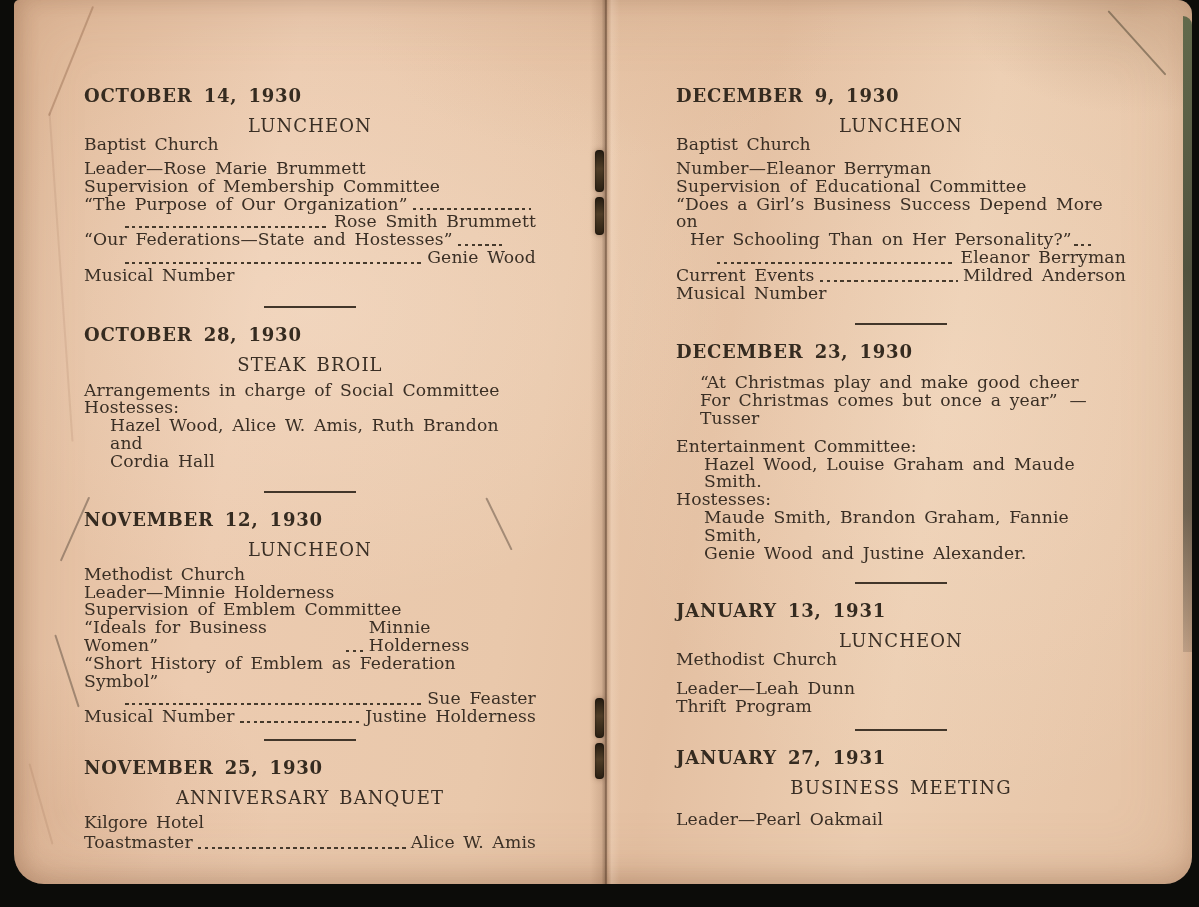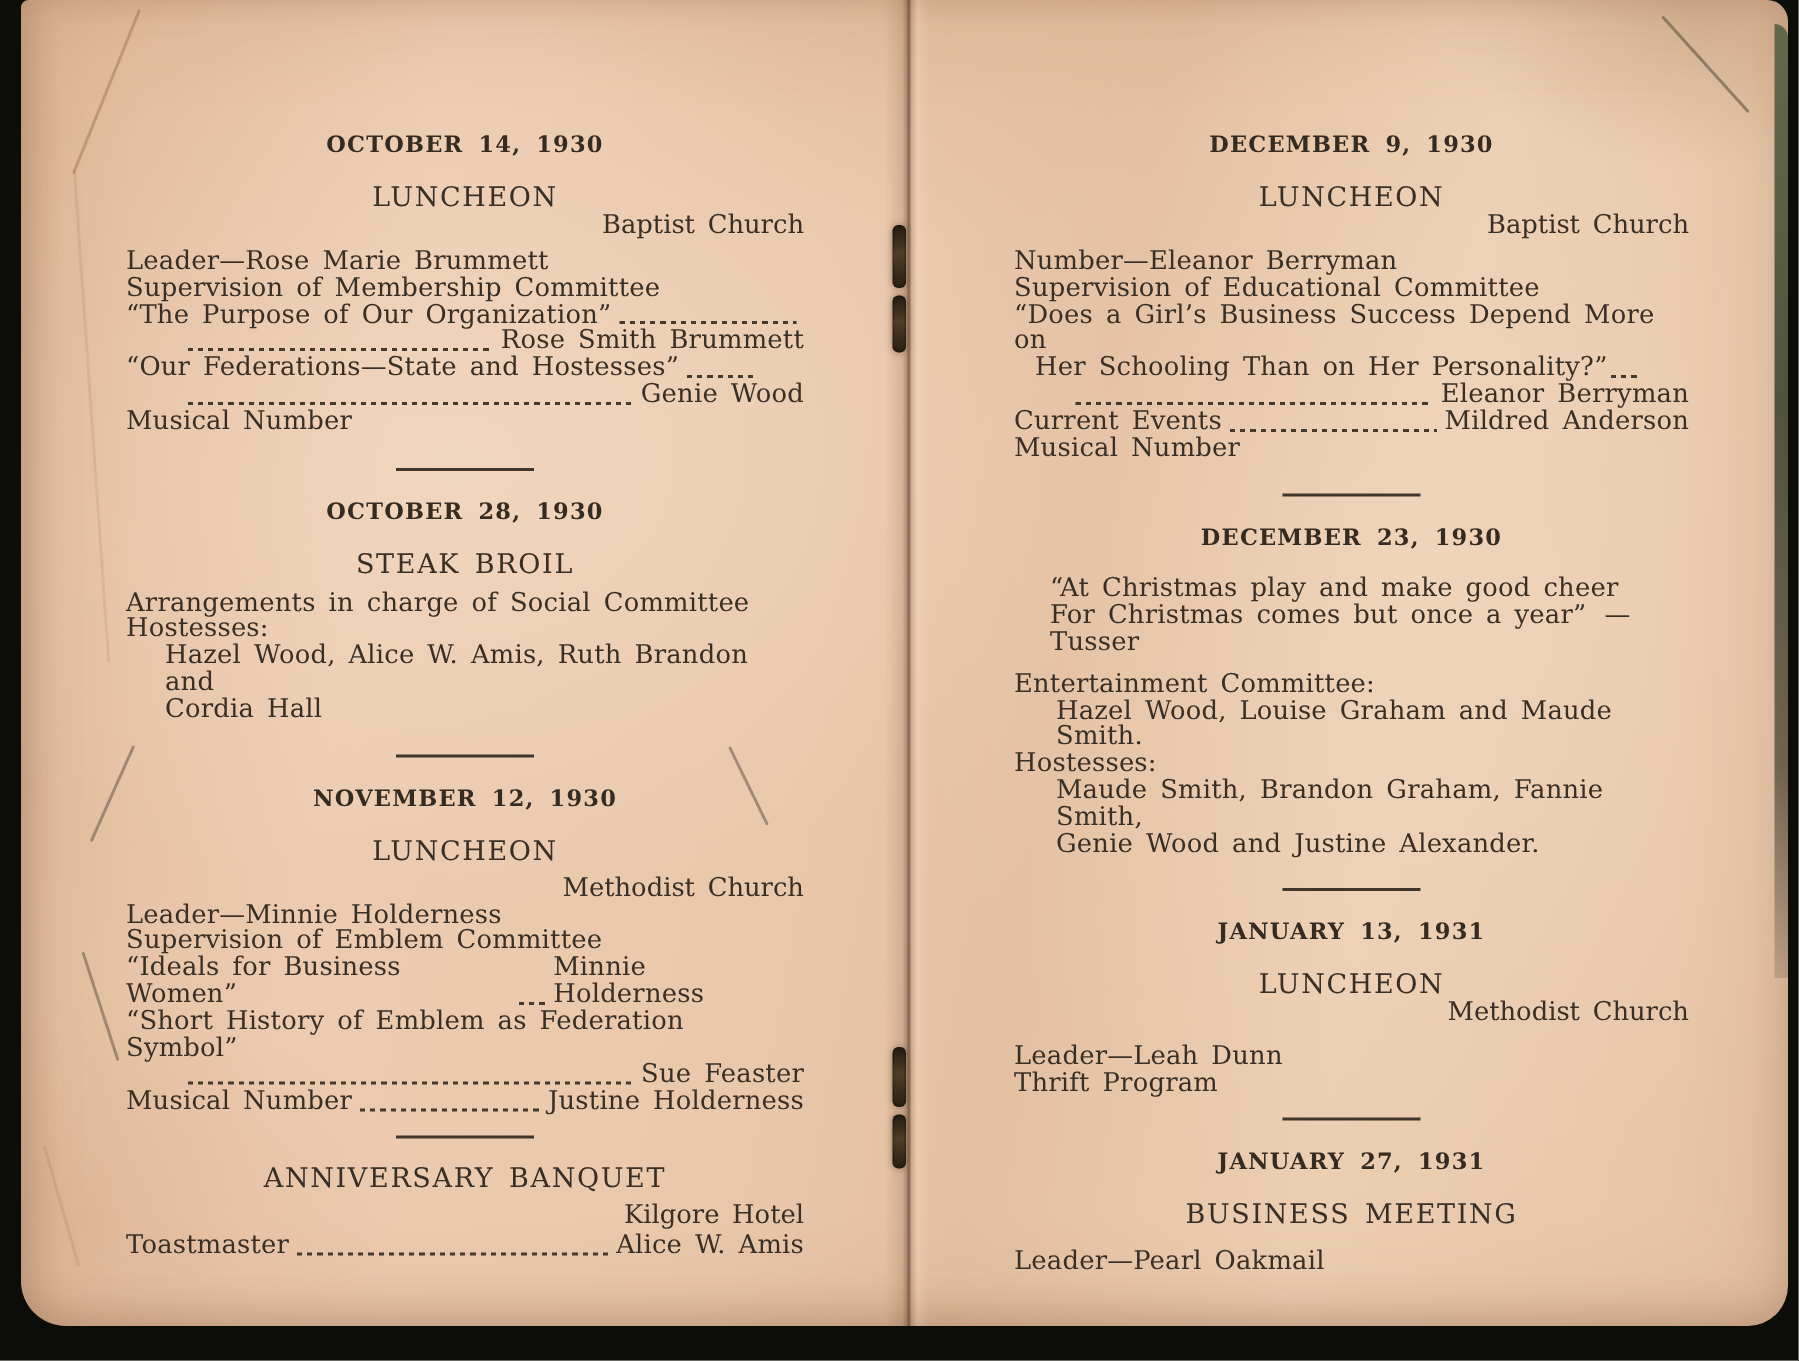--- a/index.html
+++ b/index.html
@@ -38,23 +38,23 @@
   .c-tl2{left:46px;top:112px;height:330px;transform:rotate(-4deg);opacity:.35;}
   .c-bl1{left:26px;top:762px;height:84px;transform:rotate(-16deg);opacity:.4;}
   .c-tr1{left:1122px;top:0px;height:86px;transform:rotate(-42deg);background:rgba(96,84,64,.6);}
   .m1{left:60px;top:494px;height:70px;transform:rotate(24deg);}
   .m2{left:484px;top:495px;height:58px;transform:rotate(-26deg);}
   .m3{left:52px;top:633px;height:76px;transform:rotate(-18deg);}
   
   .page{position:absolute;top:0;color:#3a2f25;}
   .page-left{left:70px;width:452px;}
   .page-right{left:662px;width:450px;}
-  .date{margin:16px;font-size:15px;font-weight:bold;text-align:center;line-height:20px;letter-spacing:.8px;word-spacing:4px;color:#352b20;}
+  .date{margin:0;font-size:18px;font-weight:bold;text-align:left;line-height:20px;letter-spacing:.8px;word-spacing:4px;color:#352b20;}
   .subtitle{margin-top:10px;font-size:18px;text-align:center;line-height:19px;letter-spacing:1.1px;word-spacing:3px;}
-  .venue{font-size:17.2px;text-align:right;line-height:18px;word-spacing:3px;}
+  .venue{font-size:17.2px;text-align:left;line-height:18px;word-spacing:3px;}
   .gap6{margin-top:6px;}
   .body{font-size:17.2px;line-height:17.8px;word-spacing:3px;letter-spacing:.15px;}
   .t{min-height:17.8px;}
   .flexline{display:flex;align-items:baseline;}
   .dots{flex:1 1 auto;height:2px;align-self:flex-end;margin:0 5px 3px 5px;min-width:18px;
     background:repeating-linear-gradient(90deg,#463a2c 0 3.5px,transparent 3.5px 6.8px);}
   .dots.short{flex:0 0 46px;min-width:0;}
   .dots.tiny{flex:0 0 18px;min-width:0;margin-left:2px;}
   .pl14{padding-left:14px;} .pl24{padding-left:24px;} .pl26{padding-left:26px;} .pl28{padding-left:28px;} .pl36{padding-left:36px;}
   .mt1{margin-top:1px;} .mt3{margin-top:3px;} .mt7{margin-top:7px;} .mt8{margin-top:8px;} .mt10{margin-top:10px;} .mt12{margin-top:12px;} .mt14{margin-top:14px;}
@@ -147,20 +147,21 @@
             <span>Musical Number</span>
             <span class="dots"></span>
             <span>Justine Holderness</span>
           </div>
         </div>
       </section>
 
       <div class="rule r-13-17"></div>
 
       <section>
+        <h2 class="date">NOVEMBER 25, 1930</h2>
         <div class="subtitle">ANNIVERSARY BANQUET</div>
         <div class="venue gap6">Kilgore Hotel</div>
         <div class="body mt3">
           <div class="t flexline">
             <span>Toastmaster</span>
             <span class="dots"></span>
             <span>Alice W. Amis</span>
           </div>
         </div>
       </section>

